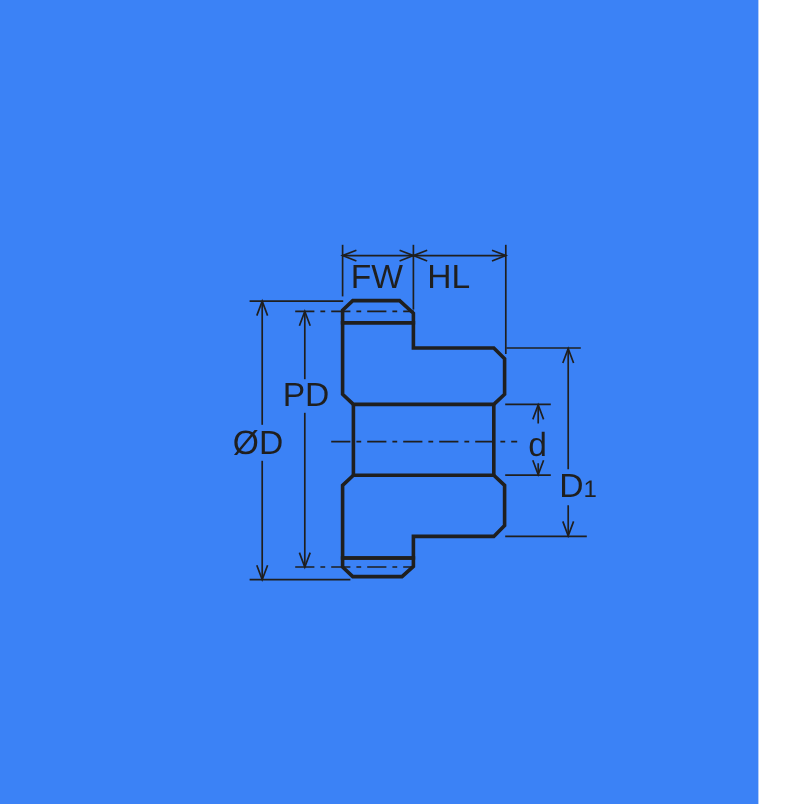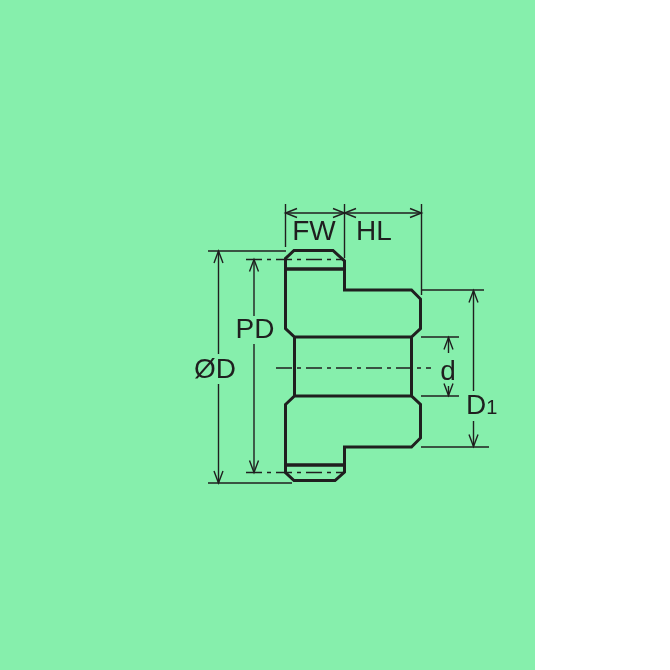--- a/index.html
+++ b/index.html
@@ -5,23 +5,23 @@
   html, body {
     margin: 0;
     padding: 0;
     background: #ffffff;
     width: 670px;
     height: 670px;
     font-family: "Liberation Sans", sans-serif;
   }
   .stage {
     position: relative;
-    width: 535px;
+    width: 632px;
     height: 670px;
-    background: #86efac;
+    background: #3b82f6;
     overflow: hidden;
   }
   svg { display: block; }
   .thick {
     fill: none;
     stroke: #1f1f1f;
     stroke-width: 3;
     stroke-linejoin: miter;
   }
   .thin {

